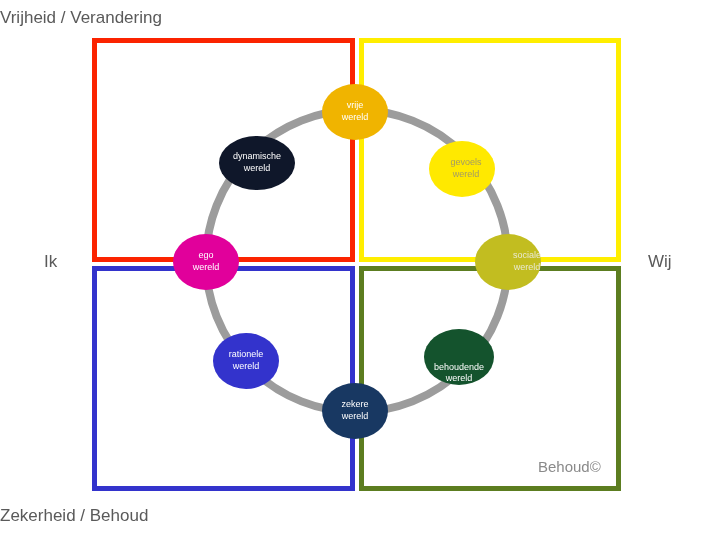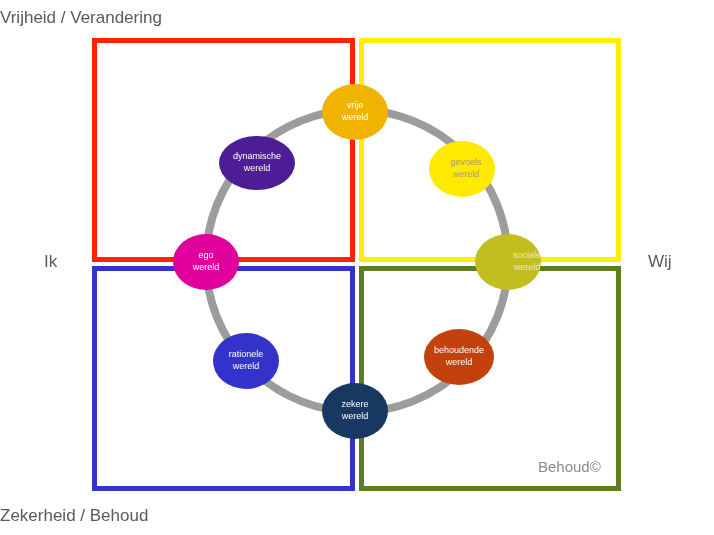--- a/index.html
+++ b/index.html
@@ -107,37 +107,37 @@
 wereld</span>
   </div>
   <div class="world w-gevoels" style="background-color: rgb(255, 233, 0);">
     <span class="world-label" style="color: rgb(163, 155, 100); margin-left: 8px;">gevoels
 wereld</span>
   </div>
   <div class="world w-sociale" style="background-color: rgb(194, 189, 32);">
     <span class="world-label" style="color: rgb(233, 233, 210);">sociale
 wereld</span>
   </div>
-  <div class="world w-behoudende" style="background-color: #c2410c;">
+  <div class="world w-behoudende" style="background-color: #14532d; align-items: flex-end;">
     <span class="world-label" style="color: rgb(255, 255, 255);">behoudende
 wereld</span>
   </div>
   <div class="world w-zekere" style="background-color: rgb(24, 56, 98);">
     <span class="world-label" style="color: rgb(255, 255, 255);">zekere
 wereld</span>
   </div>
   <div class="world w-rationele" style="background-color: rgb(51, 51, 204);">
     <span class="world-label" style="color: rgb(255, 255, 255);">rationele
 wereld</span>
   </div>
   <div class="world w-ego" style="background-color: rgb(225, 0, 155);">
     <span class="world-label" style="color: rgb(255, 255, 255);">ego
 wereld</span>
   </div>
-  <div class="world w-dynamische" style="background-color: #4c1d95;">
+  <div class="world w-dynamische" style="background-color: #0f172a;">
     <span class="world-label" style="color: rgb(255, 255, 255);">dynamische
 wereld</span>
   </div>
 
 
   <div class="credit" style="color: rgb(138, 138, 138);">Behoud©</div>
 
 </div>
 
 </body></html>

